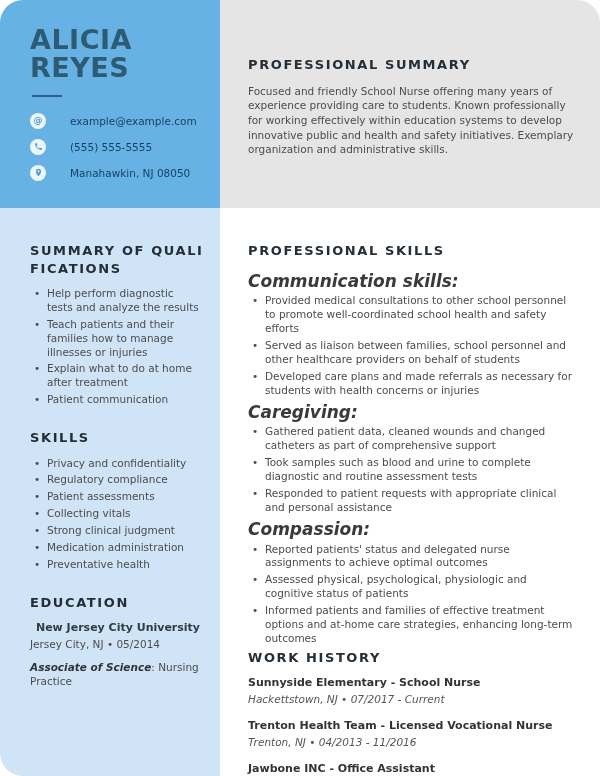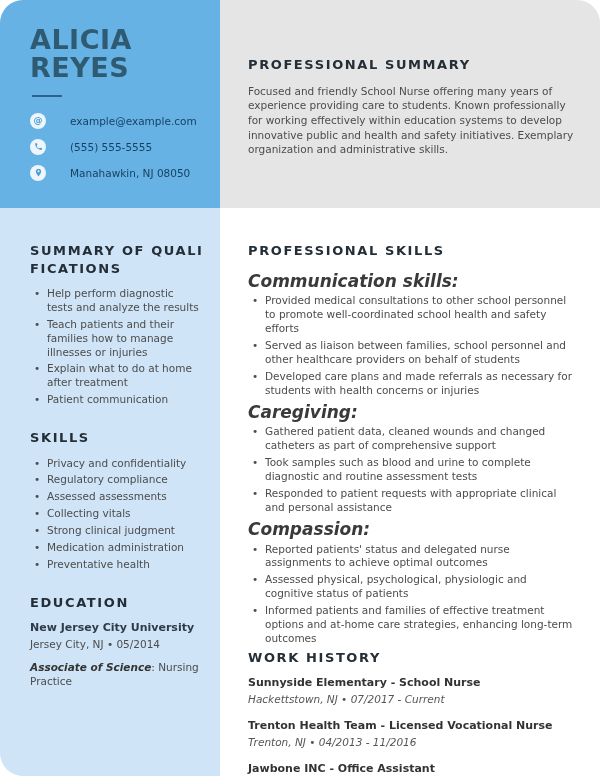--- a/index.html
+++ b/index.html
@@ -49,21 +49,21 @@
     content:"•";position:absolute;left:4px;top:0;color:#4c4c4c;
   }
   .sidebar-section{margin-bottom:22px;}
   .group-title{color:#3a3a3a;font-size:17px;font-weight:bold;margin:0 0 2px 0;line-height:1.35;font-style:italic;}
   .group{margin-bottom:2px;}
 
   
   .entry{margin-bottom:13px;}
   .entry-title{color:#333333;font-size:11px;font-weight:bold;margin:0;line-height:1.35;}
   .entry-meta{color:#555555;font-size:10.5px;font-style:italic;margin:1px 0 0 0;line-height:1.35;}
-  .edu-school{color:#2f3b47;font-size:11px;font-weight:bold;margin:0;line-height:1.35;}
+  .edu-school{color:#2f3b47;font-size:11px;font-weight:bold;margin:0;line-height:1.35;text-align:center;}
   .edu-meta{color:#4c4c4c;font-size:10.5px;margin:1px 0 9px 0;line-height:1.35;}
   .edu-degree{color:#4c4c4c;font-size:10.5px;margin:0;line-height:1.35;width:172px;}
   .edu-degree b{color:#333333;font-style:italic;}
 
   .ps-heading{margin-bottom:8px;}
   .work-heading{margin-top:24px;margin-bottom:12px;}
 </style>
 </head>
 <body>
 
@@ -110,21 +110,21 @@
         <li>Explain what to do at home after treatment</li>
         <li>Patient communication</li>
       </ul>
     </div>
 
     <div class="sidebar-section">
       <h2 class="sec">SKILLS</h2>
       <ul class="blist" style="width:176px">
         <li>Privacy and confidentiality</li>
         <li>Regulatory compliance</li>
-        <li>Assessed assessments</li>
+        <li>Patient assessments</li>
         <li>Collecting vitals</li>
         <li>Strong clinical judgment</li>
         <li>Medication administration</li>
         <li>Preventative health</li>
       </ul>
     </div>
 
     <div class="sidebar-section">
       <h2 class="sec">EDUCATION</h2>
       <p class="edu-school">New Jersey City University</p>

